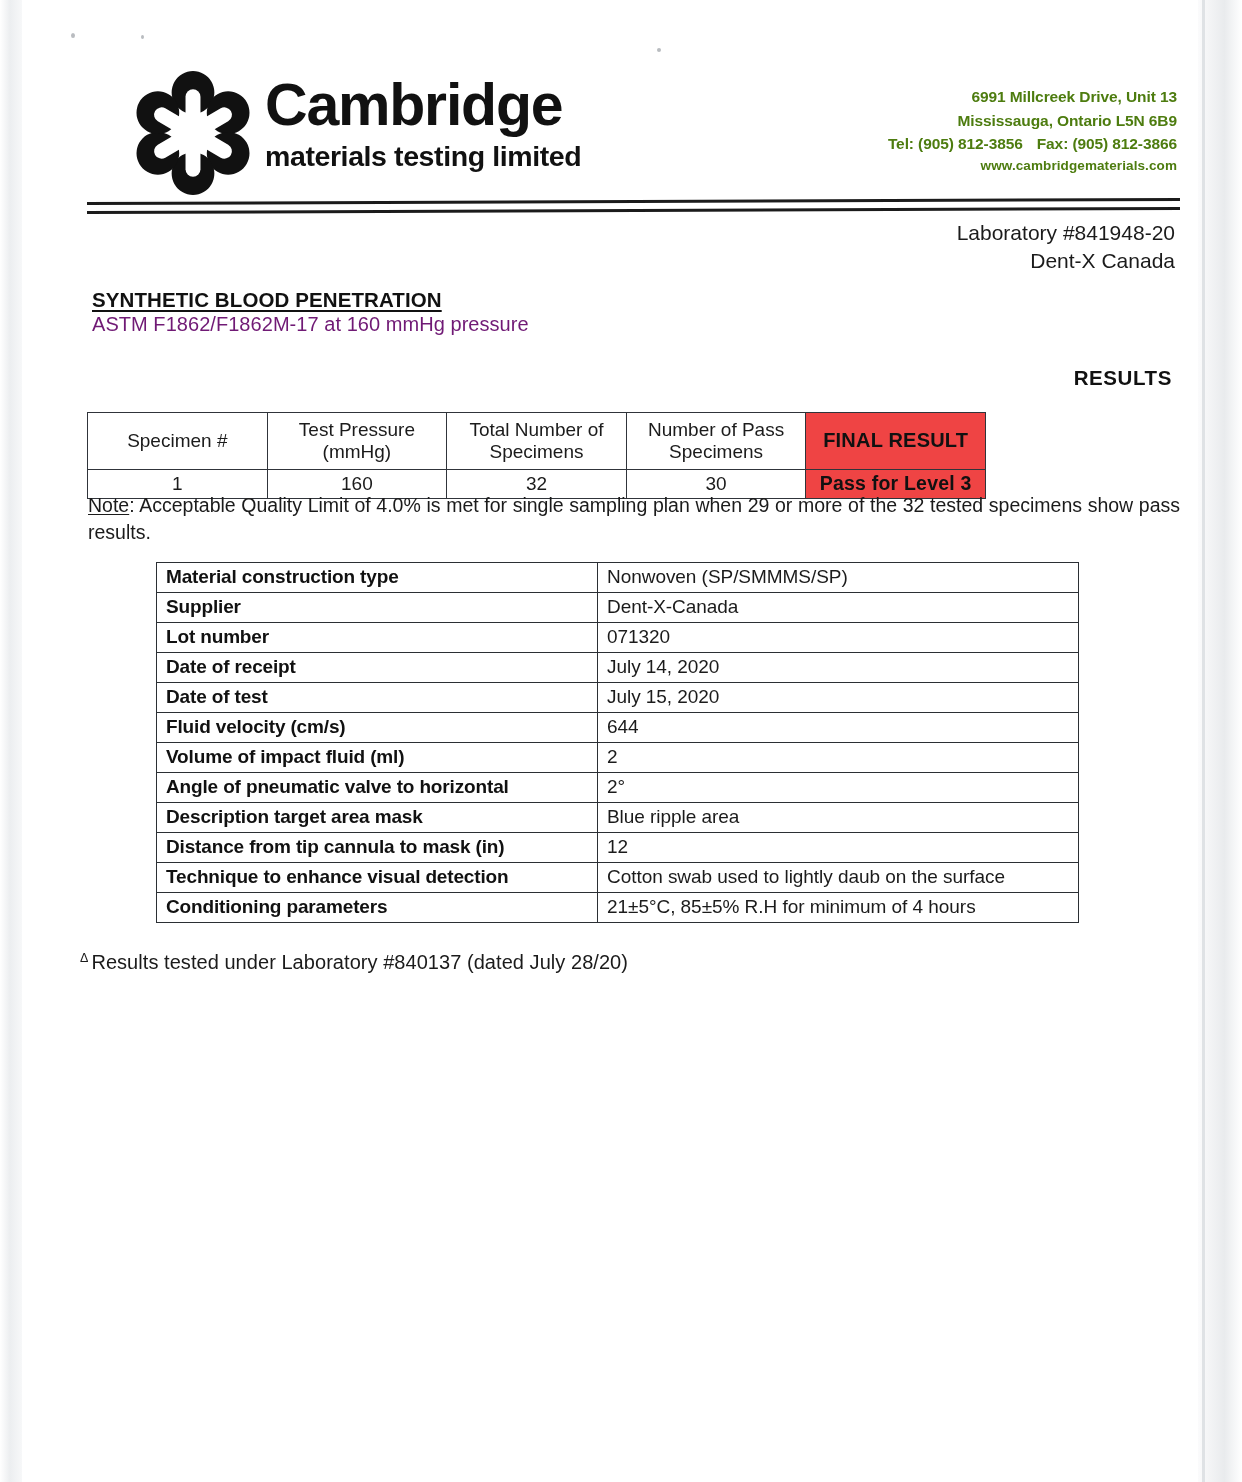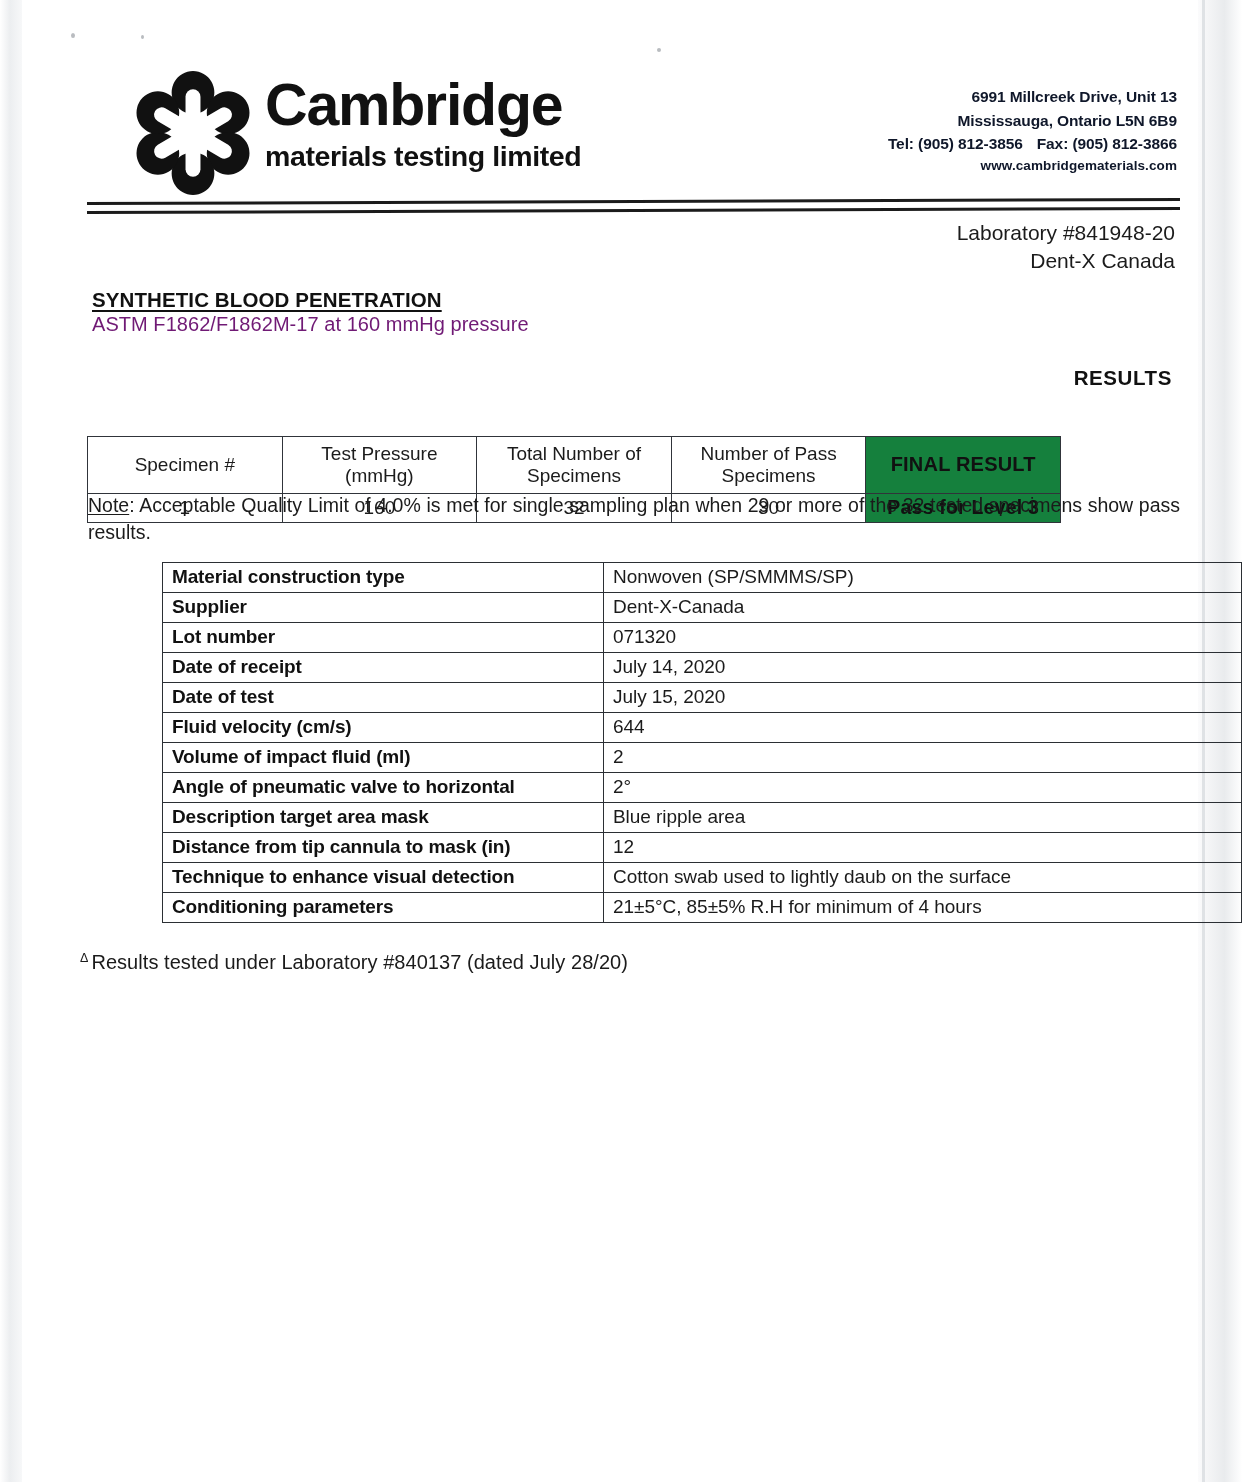--- a/index.html
+++ b/index.html
@@ -82,21 +82,21 @@
   }
 
   .contact {
     position: absolute;
     left: 700px; top: 27px;
     width: 455px;
     text-align: right;
     font-size: 15.5px;
     font-weight: bold;
     line-height: 1.52;
-    color: #0f172a;
+    color: #4d7c0f;
     letter-spacing: -0.1px;
   }
   .contact .site {
     font-size: 13.5px;
     letter-spacing: 0.1px;
   }
   .contact .tel-fax .gap { display: inline-block; width: 14px; }
 
   .rule-double {
     position: absolute;
@@ -151,38 +151,37 @@
     font-size: 20.5px;
     font-weight: bold;
     letter-spacing: 0.6px;
     color: #111;
   }
 
   
   .results-table {
     position: absolute;
     left: 65px; top: 412px;
-    width: 974px;
+    width: 899px;
     border-collapse: collapse;
     table-layout: fixed;
     font-size: 19px;
     color: #1b1b1b;
-    margin-top: 24px;
   }
   .results-table td, .results-table th {
     border: 1.6px solid #30343a;
     text-align: center;
     padding: 0;
     font-weight: normal;
     vertical-align: middle;
   }
   .results-table thead th { height: 56px; line-height: 1.16; }
   .results-table tbody td { height: 28px; line-height: 1.1; }
   .results-table .col-final {
-    background: #15803d;
+    background: #ef4444;
     font-weight: bold;
     font-size: 20px;
     color: #111;
     letter-spacing: 0.2px;
   }
   .results-table tbody .col-final { font-size: 19.5px; }
 
   
   .note {
     position: absolute;
@@ -191,22 +190,22 @@
     font-size: 19.5px;
     line-height: 1.38;
     color: #1b1b1b;
     text-align: justify;
   }
   .note u { text-decoration: underline; text-underline-offset: 2px; }
 
   
   .details-table {
     position: absolute;
-    left: 140px; top: 562px;
-    width: 1080px;
+    left: 134px; top: 562px;
+    width: 923px;
     border-collapse: collapse;
     table-layout: fixed;
     color: #1b1b1b;
   }
   .details-table td {
     border: 1.6px solid #2b2f34;
     height: 29px;
     padding: 0 0 0 9px;
     vertical-align: middle;
     line-height: 1.1;

